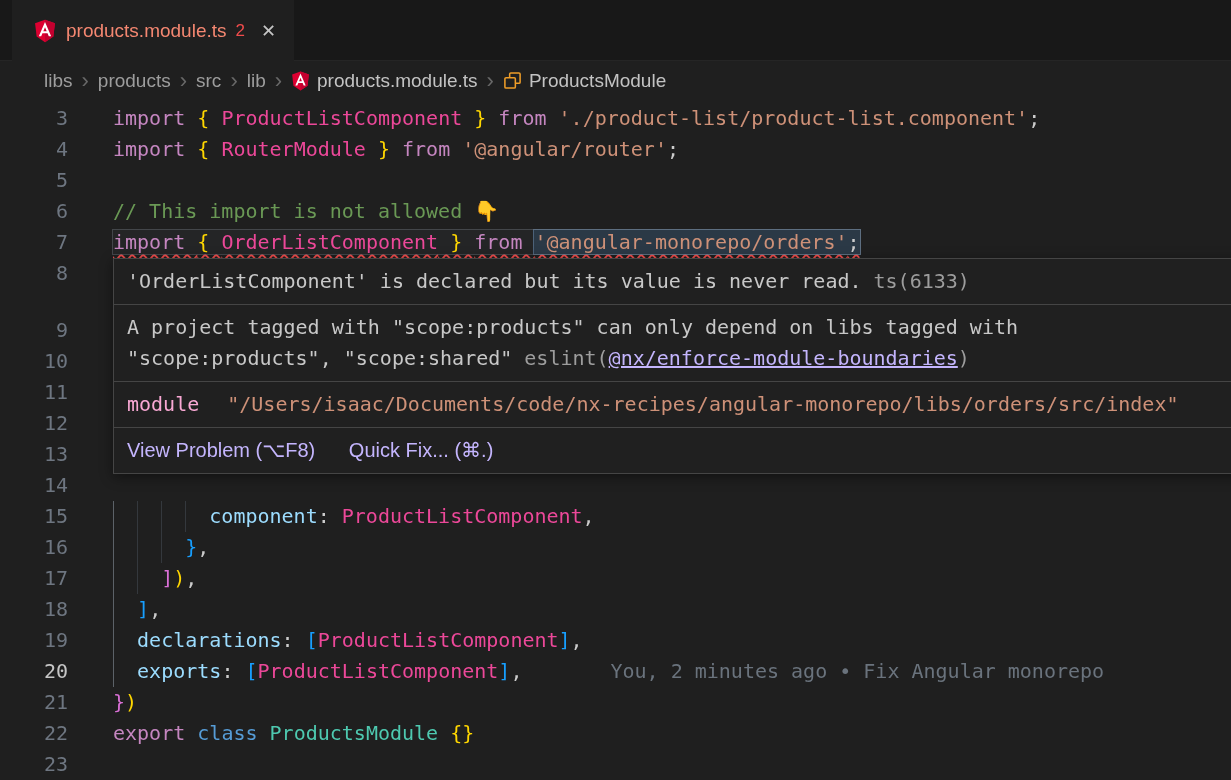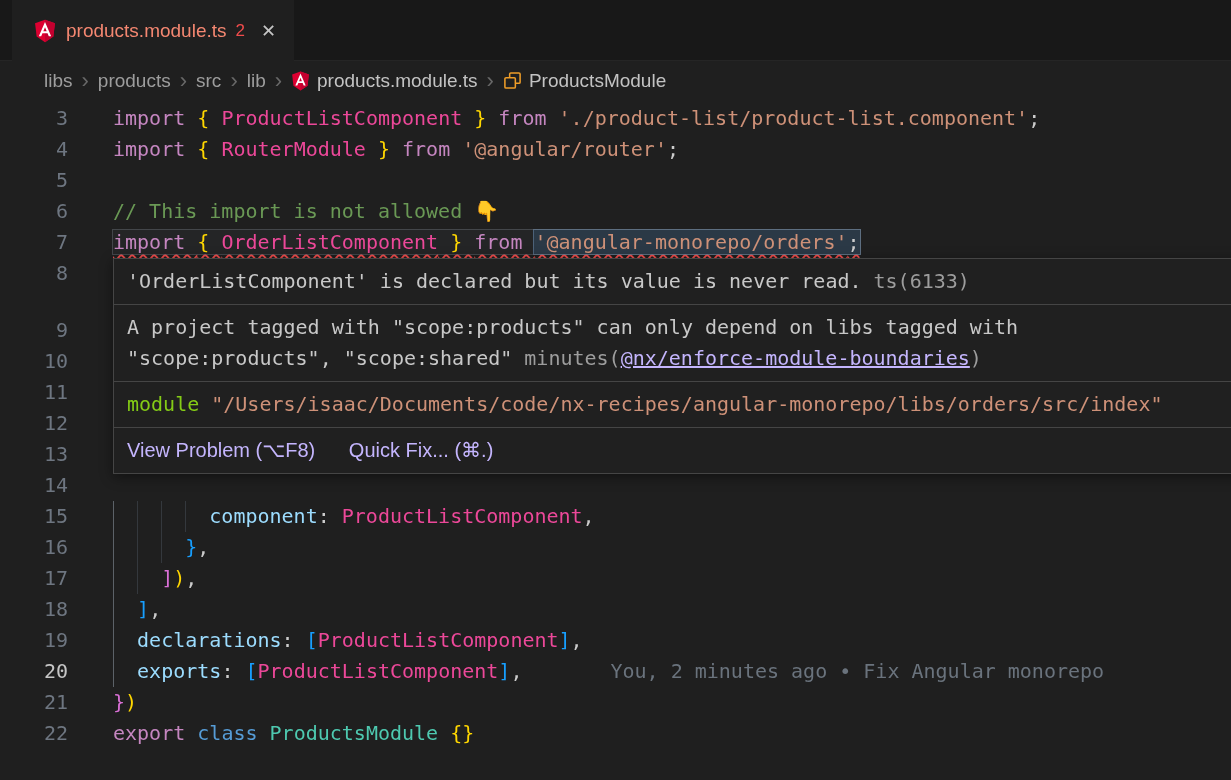--- a/index.html
+++ b/index.html
@@ -56,21 +56,21 @@
   .hover { position:absolute; left:113px; top:158px; width:1135px; z-index:5;
            background:#202020; border:1px solid #454545;
            box-shadow:0 3px 12px rgba(0,0,0,.45); }
   .hover .sec { padding:7px 13px; border-top:1px solid #454545;
                 line-height:31px; font-size:20px; color:#c8c8c8; }
   .hover .sec:first-child { border-top:none; }
   .dim { color:#9d9d9d; }
   .dim.pre { margin-left:12px; }
   .link { color:#c4b5fd; text-decoration:none; cursor:pointer; }
   .link.rule { text-decoration:underline; }
-  .kw2 { color:#84cc16; margin-right:12px; }
+  .kw2 { color:#f9a8d4; margin-right:28px; }
   .str2 { color:#ce9178; }
   .actions { font-family:"Liberation Sans",sans-serif; font-size:19px;
              padding:8px 13px; line-height:24px; }
   .actions .act + .act { margin-left:28px; }
 </style>
 </head>
 <body>
 
 <div class="window">
 
@@ -135,28 +135,29 @@
         <div class="line"><span class="num">13</span><span class="code"></span></div>
         <div class="line"><span class="num">14</span><span class="code"></span></div>
         <div class="line"><span class="num">15</span><span class="code"><span class="g gb"></span><span class="g"></span><span class="g"></span><span class="g"></span><span class="prop">component</span><span class="pun">: </span><span class="cls">ProductListComponent</span><span class="pun">,</span></span></div>
         <div class="line"><span class="num">16</span><span class="code"><span class="g gb"></span><span class="g"></span><span class="g"></span><span class="blu">}</span><span class="pun">,</span></span></div>
         <div class="line"><span class="num">17</span><span class="code"><span class="g gb"></span><span class="g"></span><span class="pink">]</span><span class="gold">)</span><span class="pun">,</span></span></div>
         <div class="line"><span class="num">18</span><span class="code"><span class="g gb"></span><span class="blu">]</span><span class="pun">,</span></span></div>
         <div class="line"><span class="num">19</span><span class="code"><span class="g gb"></span><span class="prop">declarations</span><span class="pun">: </span><span class="blu">[</span><span class="cls">ProductListComponent</span><span class="blu">]</span><span class="pun">,</span></span></div>
         <div class="line current"><span class="num">20</span><span class="code"><span class="g gb"></span><span class="prop">exports</span><span class="pun">: </span><span class="blu">[</span><span class="cls">ProductListComponent</span><span class="blu">]</span><span class="pun">,</span><span class="blame">You, 2 minutes ago • Fix Angular monorepo</span></span></div>
         <div class="line"><span class="num">21</span><span class="code"><span class="pink">}</span><span class="gold">)</span></span></div>
         <div class="line"><span class="num">22</span><span class="code"><span class="kw">export </span><span class="sto">class </span><span class="type">ProductsModule </span><span class="gold">{}</span></span></div>
+        <div class="line"><span class="num">23</span><span class="code"></span></div>
       </div>
 
     <div class="hover">
       <div class="sec">
         <span>'OrderListComponent' is declared but its value is never read.</span><span class="dim pre">ts(6133)</span>
       </div>
       <div class="sec">
-        <span>A project tagged with "scope:products" can only depend on libs tagged with "scope:products", "scope:shared"</span><span class="dim pre">minutes(</span><a class="link rule">@nx/enforce-module-boundaries</a><span class="dim">)</span>
+        <span>A project tagged with "scope:products" can only depend on libs tagged with "scope:products", "scope:shared"</span><span class="dim pre">eslint(</span><a class="link rule">@nx/enforce-module-boundaries</a><span class="dim">)</span>
       </div>
       <div class="sec">
         <span class="kw2">module</span><span class="str2">"/Users/isaac/Documents/code/nx-recipes/angular-monorepo/libs/orders/src/index"</span>
       </div>
       <div class="sec actions">
         <a class="link act">View Problem (⌥F8)</a>
         <a class="link act">Quick Fix... (⌘.)</a>
       </div>
     </div>
   </div>

